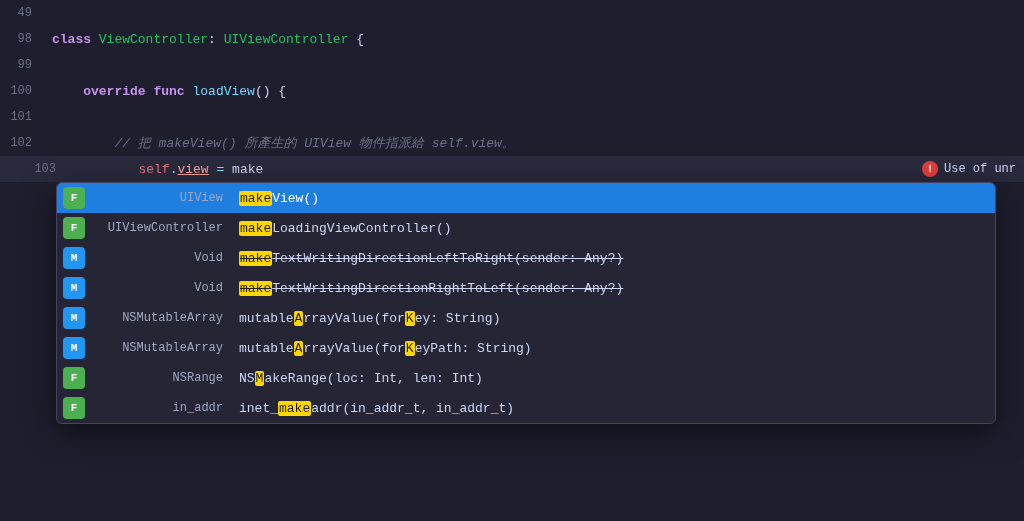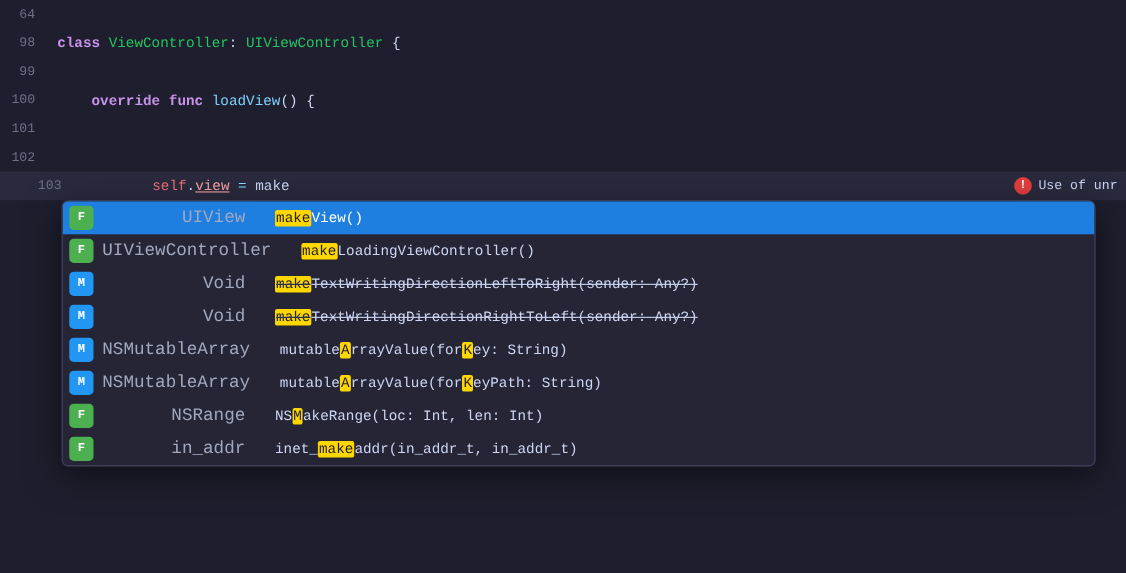--- a/index.html
+++ b/index.html
@@ -137,22 +137,22 @@
       margin-right: 8px;
     }
 
     .icon-f { background: #4caf50; }
     .icon-m { background: #2196f3; }
 
     .item-type {
       color: #a0a8c0;
       min-width: 130px;
       text-align: right;
-      font-size: 16px;
-      margin-right: 27px;
+      font-size: 12px;
+      margin-right: 16px;
     }
 
     .item-signature {
       color: #cdd6f4;
       font-size: 13px;
       flex: 1;
     }
 
     .item-signature .highlight-make {
       background: #ffd700;
@@ -165,21 +165,21 @@
       color: #ffffff;
     }
   </style>
 </head>
 <body>
 
 <div class="code-editor">
   <div class="code-lines">
 
     <div class="code-line">
-      <span class="line-number">64</span>
+      <span class="line-number">49</span>
       <span class="line-content"></span>
     </div>
 
     <div class="code-line">
       <span class="line-number">98</span>
       <span class="line-content"><span class="kw">class </span><span class="type-name">ViewController</span><span class="punct">: </span><span class="type-name">UIViewController</span><span class="punct"> {</span></span>
     </div>
 
     <div class="code-line">
       <span class="line-number">99</span>
@@ -191,20 +191,21 @@
       <span class="line-content"><span style="color:#cdd6f4">    </span><span class="kw">override</span><span> </span><span class="kw">func</span><span> </span><span class="fn-name">loadView</span><span class="punct">() {</span></span>
     </div>
 
     <div class="code-line">
       <span class="line-number">101</span>
       <span class="line-content"></span>
     </div>
 
     <div class="code-line">
       <span class="line-number">102</span>
+      <span class="line-content"><span class="comment">        // 把 makeView() 所產生的 UIView 物件指派給 self.view。</span></span>
     </div>
 
     <div class="code-line highlighted-line">
       <span class="line-number">103</span>
       <span class="line-content"><span>        </span><span class="self-kw">self</span><span class="punct">.</span><span class="prop"><span style="text-decoration:underline">view</span></span><span class="eq"> = </span><span class="identifier">make</span></span>
 
       <div class="error-badge">
         <div class="error-icon">!</div>
         <span class="error-text">Use of unr</span>
       </div>

